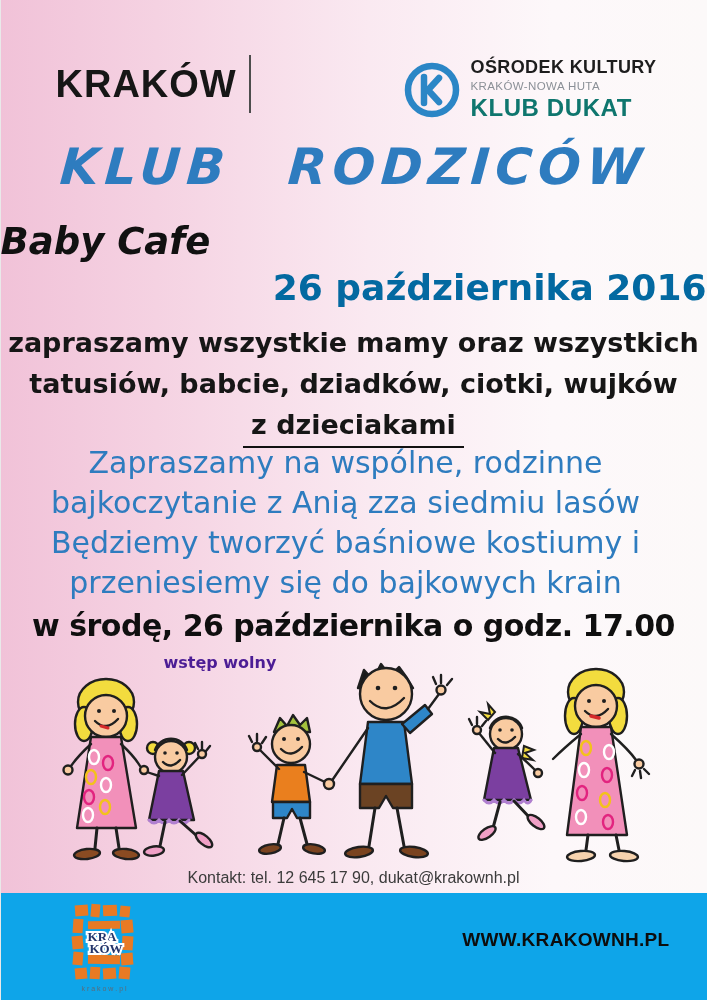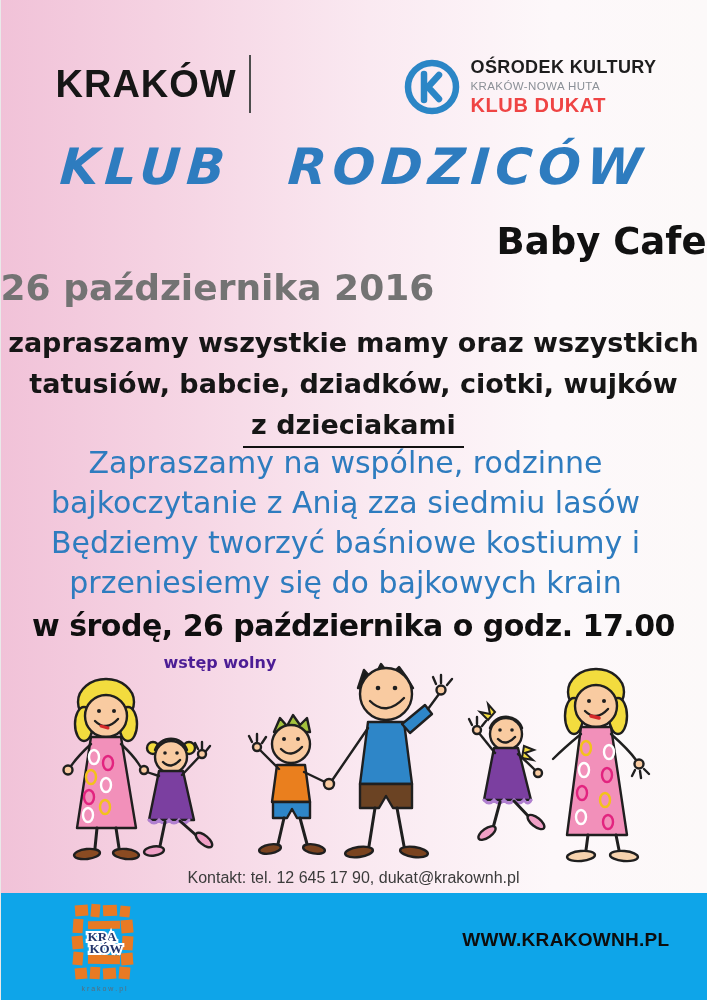--- a/index.html
+++ b/index.html
@@ -15,29 +15,29 @@
   }
   
   .topbar { position:absolute; top:55px; left:55px; right:50px; display:flex; justify-content:space-between; align-items:flex-start; }
   .city-brand { display:flex; align-items:center; }
   .city-wordmark { font-family:"Liberation Sans", sans-serif; font-size:38px; font-weight:600; color:#161616; letter-spacing:1px; }
   .city-divider { width:2px; height:58px; background:#4d4d4d; margin-left:12px; }
   .org-brand { display:flex; align-items:center; gap:11px; margin-top:2px; }
   .org-lines { display:flex; flex-direction:column; line-height:1.22; }
   .org-line1 { font-family:"Liberation Sans", sans-serif; font-size:18px; font-weight:700; color:#1d1d1d; letter-spacing:.4px; }
   .org-line2 { font-family:"Liberation Sans", sans-serif; font-size:11.5px; font-weight:400; color:#8b9097; letter-spacing:.4px; }
-  .org-line3 { font-family:"Liberation Sans", sans-serif; font-size:20px; font-weight:800; color:#ef4444; letter-spacing:.6px; }
+  .org-line3 { font-family:"Liberation Sans", sans-serif; font-size:24px; font-weight:800; color:#0f766e; letter-spacing:.6px; }
   
   .title {
     position:absolute; top:138px; left:0; right:0; text-align:center;
     font-size:50px; font-weight:700; font-style:italic; color:#2e7cbf;
     letter-spacing:6px; word-spacing:34px; transform:skewX(-4deg);
   }
-  .event-name { position:absolute; top:220px; left:0; right:0; text-align:right; font-size:37px; font-weight:700; color:#111; }
-  .event-date { position:absolute; top:267px; left:0; right:0; text-align:left; font-size:36px; font-weight:700; color:#737373; }
+  .event-name { position:absolute; top:220px; left:0; right:0; text-align:left; font-size:37px; font-weight:700; color:#111;font-style:italic; }
+  .event-date { position:absolute; top:267px; left:0; right:0; text-align:right; font-size:36px; font-weight:700; color:#0369a1;padding-left:16px; }
   
   .invite { position:absolute; top:322px; left:0; right:0; text-align:center; font-size:27px; font-weight:600; color:#161616; line-height:41px; }
   .invite .u { display:inline-block; border-bottom:2.5px solid #111; padding:0 8px 1px 8px; }
   
   .program { position:absolute; top:443px; left:0; right:16px; text-align:center; font-size:30px; font-weight:500; color:#2e7cbf; line-height:40px; }
   
   .schedule { position:absolute; top:608px; left:0; right:0; text-align:center; font-size:30px; font-weight:700; color:#0f0f0f; letter-spacing:-0.5px; white-space:nowrap; }
   .admission { position:absolute; top:653px; left:163px; font-size:16px; font-weight:700; color:#4c1d95; }
   
   .family { position:absolute; top:660px; left:40px; }

